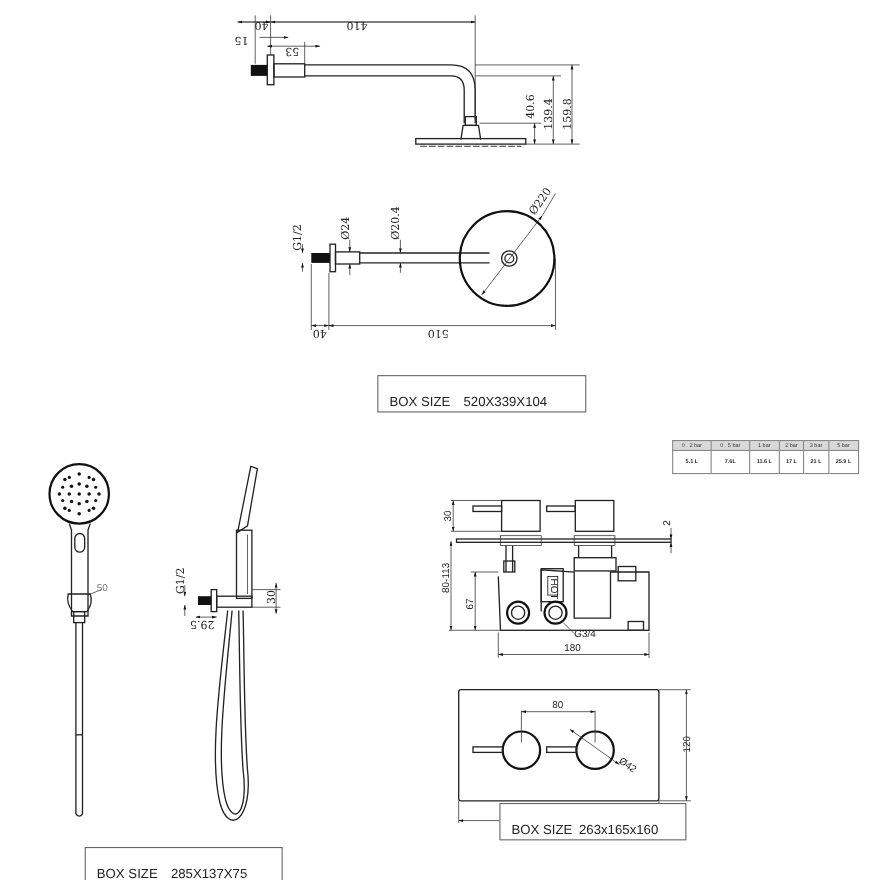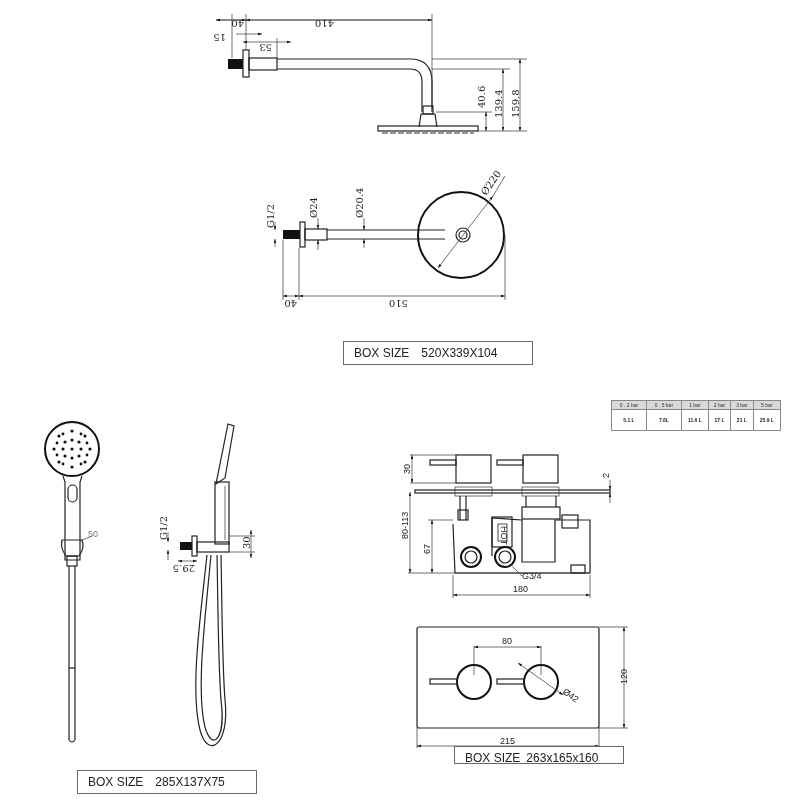--- a/index.html
+++ b/index.html
@@ -3,21 +3,21 @@
 <meta charset="utf-8">
 <style>
   html, body { margin:0; padding:0; background:#ffffff; }
   body { width:800px; height:800px; position:relative; overflow:hidden; font-family:"Liberation Sans", sans-serif; }
   svg { position:absolute; left:0; top:0; }
   .ln { stroke:#222; stroke-width:1.2; fill:none; }
   .thin { stroke:#333; stroke-width:0.7; fill:none; }
   .heavy { stroke:#111; stroke-width:2; fill:none; }
   .dimtxt { font-family:"DejaVu Serif", serif; font-size:10px; fill:#222; }
   .sanstxt { font-family:"Liberation Sans", sans-serif; font-size:9px; fill:#222; }
-  .box-label { position:absolute; border:1px solid #666; background:#fff; font-family:"Liberation Sans", sans-serif; font-size:12px; color:#222; box-sizing:border-box; padding:4px 10px; white-space:nowrap; }
+  .box-label { position:absolute; border:1px solid #666; background:#fff; font-family:"Liberation Sans", sans-serif; font-size:12px; color:#222; box-sizing:border-box; padding:16px 10px; white-space:nowrap; }
   .box-label span.v { margin-left:12px; }
   .flow-table { position:absolute; left:611px; top:400px; width:170px; border-collapse:collapse; font-family:"Liberation Sans", sans-serif; }
   .flow-table th { background:#d9d9d9; font-size:5px; font-weight:normal; border:1px solid #888; height:8px; padding:0; color:#333; }
   .flow-table td { font-size:5px; font-weight:bold; border:1px solid #888; height:20px; text-align:center; padding:0; color:#222; }
 </style>
 </head>
 <body>
 
 <svg width="800" height="800" viewBox="0 0 800 800">
   <defs>
@@ -245,21 +245,21 @@
     <text class="sanstxt" x="500" y="744">215</text>
   </g>
 </svg>
 
 <div class="box-label" style="left:343px; top:341px; width:190px; height:24px;">
   <span>BOX SIZE</span><span class="v">520X339X104</span>
 </div>
 <div class="box-label" style="left:77px; top:770px; width:180px; height:24px;">
   <span>BOX SIZE</span><span class="v">285X137X75</span>
 </div>
-<div class="box-label" style="left:454px; top:730px; width:170px; height:18px;margin-top:16px;">
+<div class="box-label" style="left:454px; top:730px; width:170px; height:18px;">
   <span>BOX SIZE</span><span class="v" style="margin-left:6px">263x165x160</span>
 </div>
 
 <table class="flow-table">
   <tbody>
       <tr>
     <th>0 . 2 bar</th>
     <th>0 . 5 bar</th>
     <th>1 bar</th>
     <th>2 bar</th>

